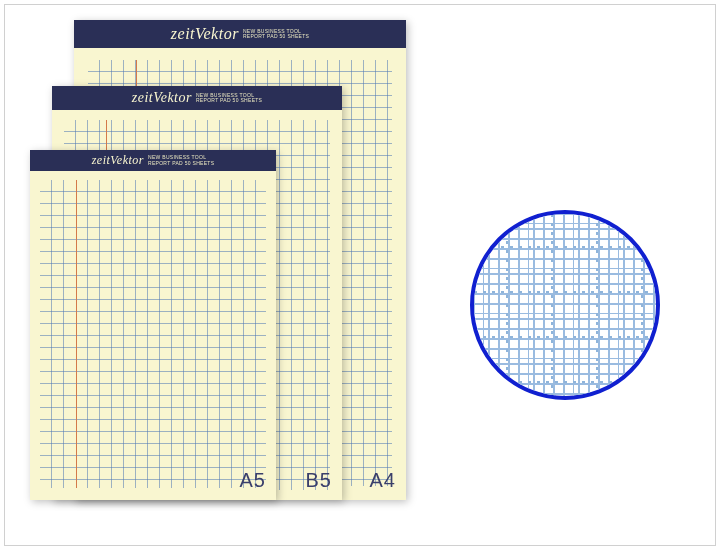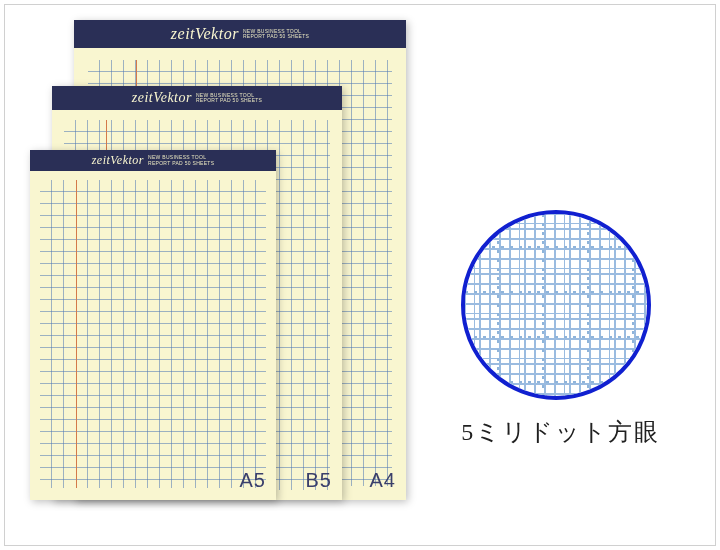--- a/index.html
+++ b/index.html
@@ -207,14 +207,13 @@
       <div style="top:122px"></div>
       <div style="top:167px"></div>
     </div>
     <div class="dotcols">
       <div style="left:32px"></div>
       <div style="left:77px"></div>
       <div style="left:122px"></div>
       <div style="left:167px"></div>
     </div>
   </div>
-  <div class="caption">5ミリドット方眼</div>
 </div>
 
 </body></html>

